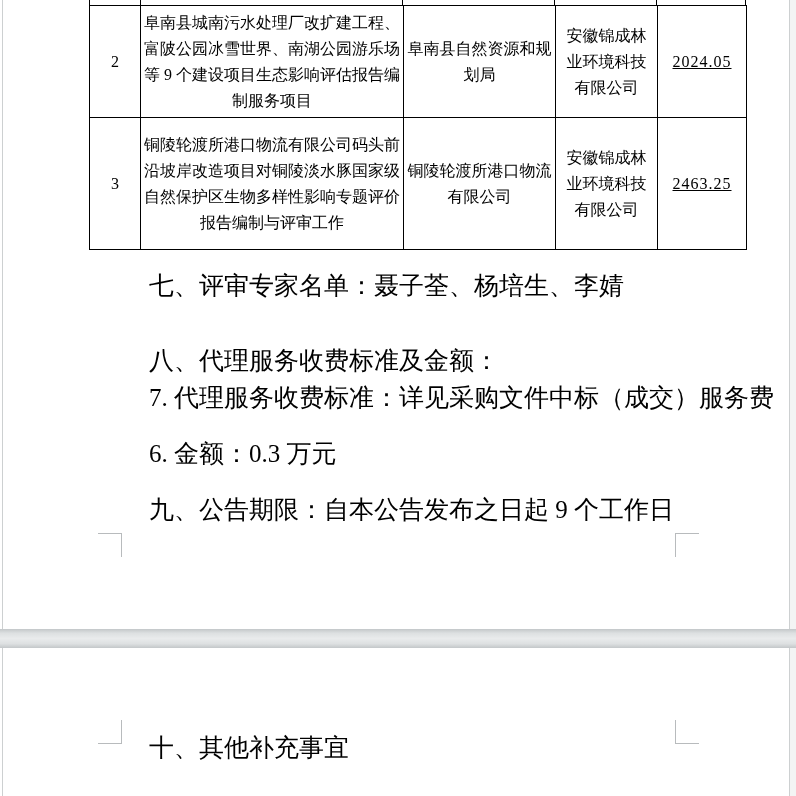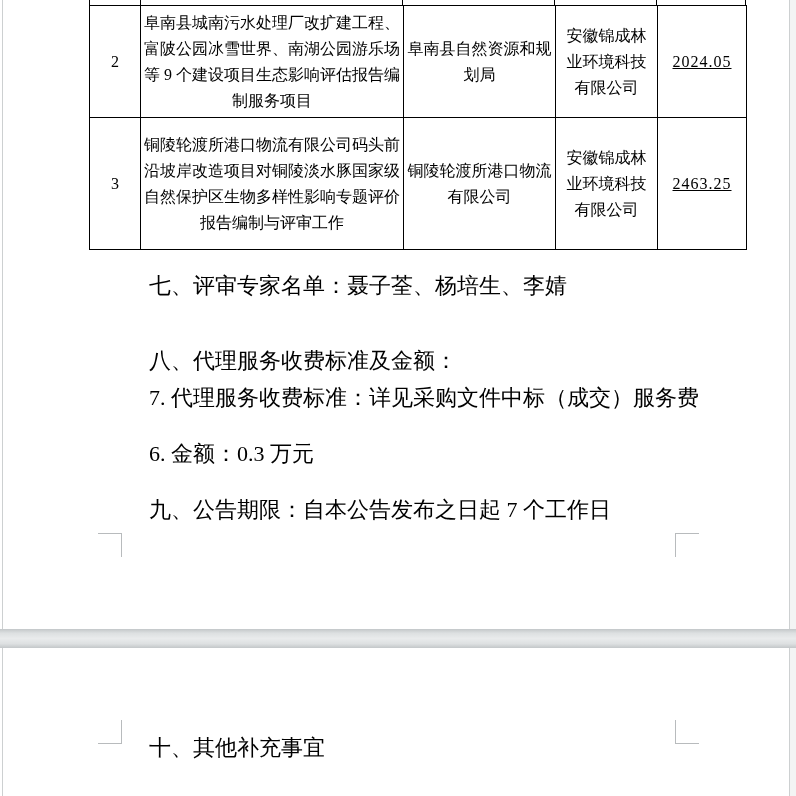--- a/index.html
+++ b/index.html
@@ -27,21 +27,21 @@
     font-size:16px;line-height:26px;padding:0 3px;word-break:break-all;
   }
   tr.row-a{height:112px;}
   tr.row-b{height:132px;}
   td.col-seq{font-family:"Liberation Serif","DejaVu Serif",serif;}
   td.col-date{letter-spacing:1px;text-decoration:underline;}
   
   .vstub{position:absolute;top:0;height:5px;width:1px;background:#000;}
   
   .bodyline{
-    position:absolute;left:149px;font-size:22px;line-height:23px;white-space:nowrap;
+    position:absolute;left:149px;font-size:25px;line-height:23px;white-space:nowrap;
   }
   
   .mark{position:absolute;width:23px;height:23px;}
   .mark-p1-left{left:98px;top:533px;border-top:1px solid #b8bbbd;border-right:1px solid #b8bbbd;}
   .mark-p1-right{left:675px;top:533px;border-top:1px solid #b8bbbd;border-left:1px solid #b8bbbd;}
   .mark-p2-left{left:98px;top:720px;border-bottom:1px solid #b8bbbd;border-right:1px solid #b8bbbd;}
   .mark-p2-right{left:675px;top:720px;border-bottom:1px solid #b8bbbd;border-left:1px solid #b8bbbd;}
 </style>
 </head>
 <body>
@@ -82,21 +82,21 @@
       <td class="col-agy">安徽锦成林业环境科技有限公司</td>
       <td class="col-date">2463.25</td>
     </tr>
   </tbody>
     </table>
 
   <div class="bodyline" style="top:274px">七、评审专家名单：聂子荃、杨培生、李婧</div>
   <div class="bodyline" style="top:349px">八、代理服务收费标准及金额：</div>
   <div class="bodyline" style="top:386px">7. 代理服务收费标准：详见采购文件中标（成交）服务费</div>
   <div class="bodyline" style="top:442px">6. 金额：0.3 万元</div>
-  <div class="bodyline" style="top:498px">九、公告期限：自本公告发布之日起 7 个工作日</div>
+  <div class="bodyline" style="top:498px">九、公告期限：自本公告发布之日起 9 个工作日</div>
 
   <div class="mark mark-p1-left"></div>
   <div class="mark mark-p1-right"></div>
 
   <div class="page-gap"></div>
 
   <div class="mark mark-p2-left"></div>
   <div class="mark mark-p2-right"></div>
 
   <div class="bodyline" style="top:736px">十、其他补充事宜</div>

